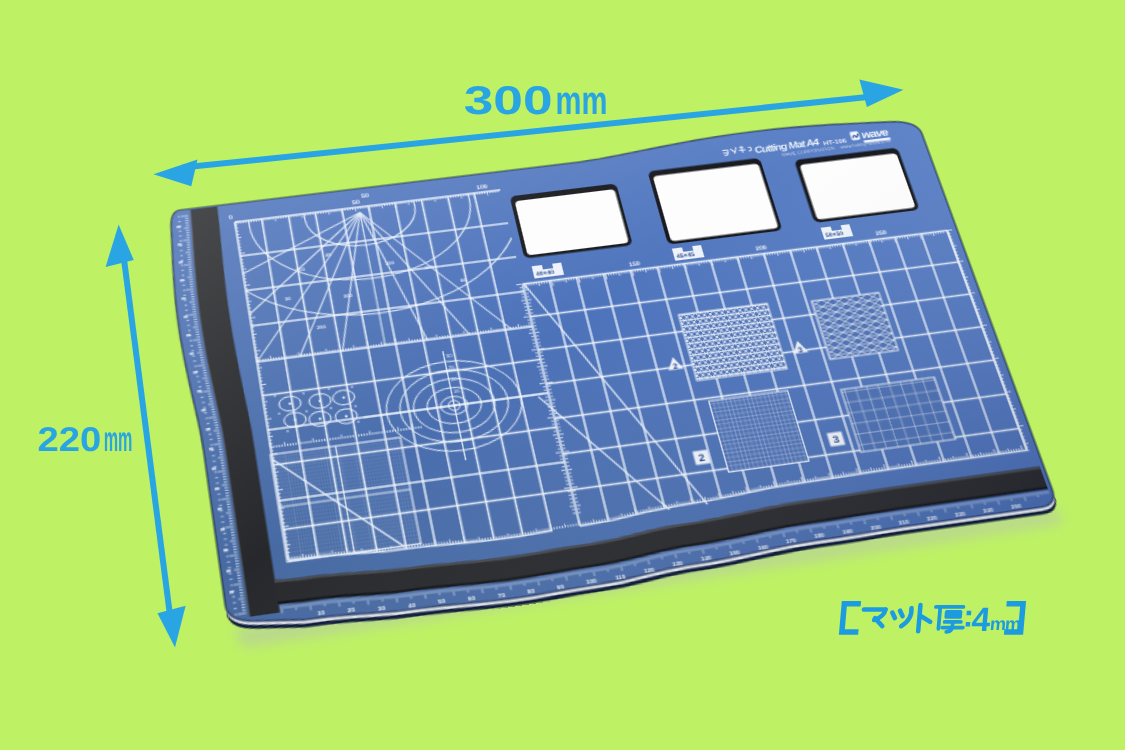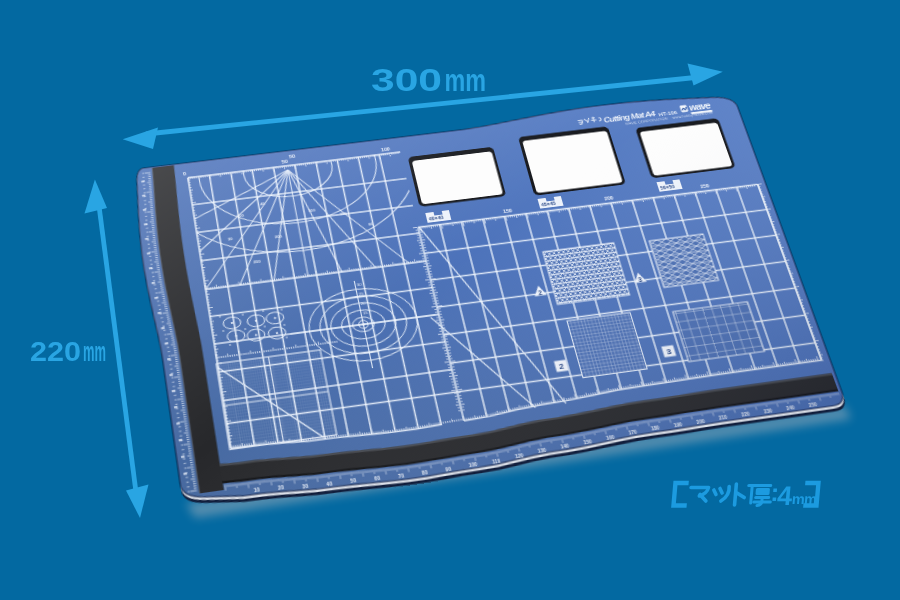--- a/index.html
+++ b/index.html
@@ -1,14 +1,14 @@
 <!DOCTYPE html>
 <html><head><meta charset="utf-8"><style>
 html,body{margin:0;padding:0;background:#fff;}
-#scene{position:relative;width:900px;height:600px;overflow:hidden;background:#0369a1;font-family:"Liberation Sans", sans-serif;}
+#scene{position:relative;width:900px;height:600px;overflow:hidden;background:#bef264;font-family:"Liberation Sans", sans-serif;}
 #mat{position:absolute;left:0;top:0;width:600px;height:340px;transform-origin:0 0;transform:matrix3d(1.044773,-0.11364263,0,6.5539917e-05,0.07853659,0.80971417,0,-0.00031185455,0,0,1,0,136,169,0,1);}
 </style></head><body>
 <div id="scene">
 
 <svg width="900" height="600" style="position:absolute;left:0;top:0">
 <defs>
         <filter id="blur" x="-20%" y="-20%" width="140%" height="140%">
           <feGaussianBlur stdDeviation="5"></feGaussianBlur>
         </filter>
       </defs>

